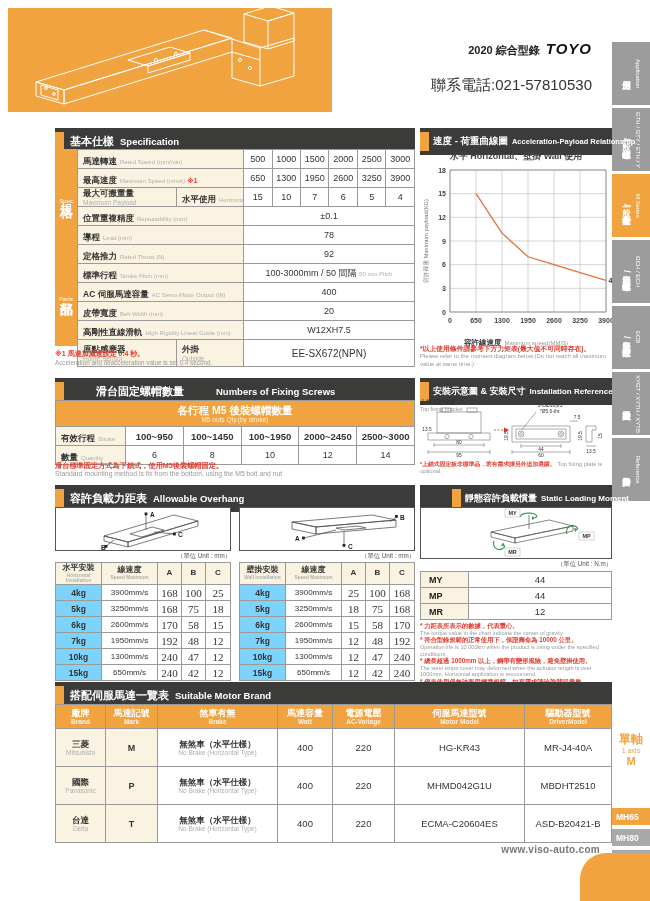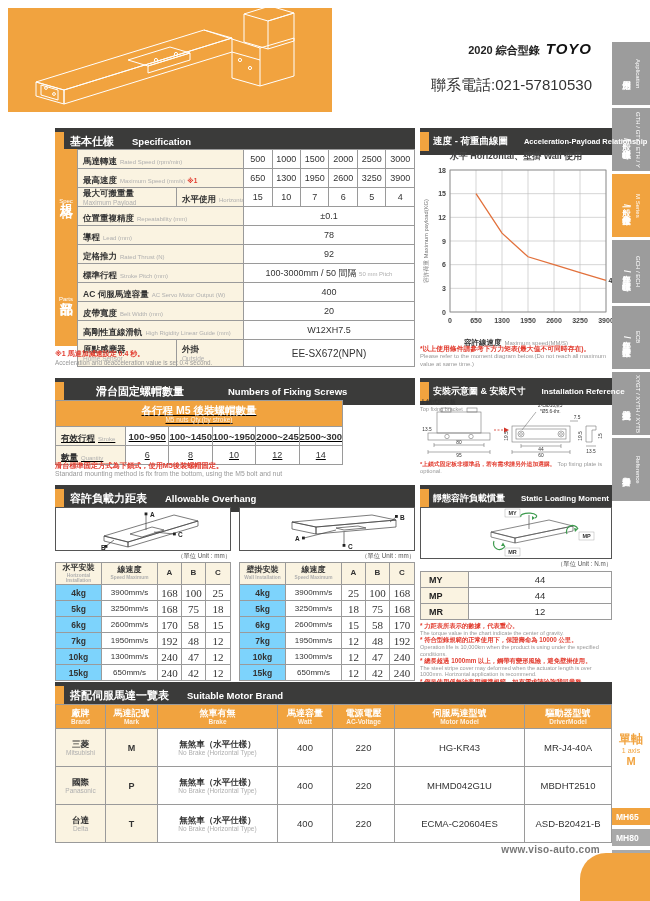--- a/index.html
+++ b/index.html
@@ -33,21 +33,21 @@
   .axis-m{font-size:11px;font-weight:bold;}
   .models{position:absolute;left:612px;top:776px;width:38px;display:flex;flex-direction:column;gap:4px;margin-top:32px;}
   .model{height:17px;background:#A9A9A9;color:#fff;font-size:8.5px;font-weight:bold;display:flex;align-items:center;padding-left:4px;cursor:pointer;}
   .model-active{background:var(--orange);}
   .corner{position:absolute;right:0;bottom:0;width:70px;height:48px;background:var(--orange);border-top-left-radius:26px;}
 
   
   .sec{position:absolute;height:27px;background:var(--dark);display:flex;align-items:center;gap:6px;}
   .sec-sq{width:9px;height:19px;background:var(--orange);flex:none;}
   .sec-zh{color:#fff;font-weight:bold;font-size:11px;white-space:nowrap;}
-  .sec-en{color:#fff;font-weight:bold;font-size:9.5px;white-space:nowrap;margin-left:12px;}
+  .sec-en{color:#fff;font-weight:bold;font-size:9.5px;white-space:nowrap;}
 
   
   .strip{position:absolute;left:55px;top:149px;width:22px;height:197px;background:var(--orange);display:flex;flex-direction:column;justify-content:space-around;align-items:center;}
   .strip-zh{writing-mode:vertical-rl;text-orientation:upright;color:#fff;font-weight:bold;font-size:13px;letter-spacing:2px;}
   .strip-en{color:#fff;font-size:6px;text-align:center;margin-top:1px;}
   table.t{border-collapse:collapse;table-layout:fixed;position:absolute;background:#fff;}
   table.t td,table.t th{border:1px solid #9a9a9a;overflow:hidden;}
   .spec-t{left:77px;top:149px;width:338px;border:1.5px solid #555;}
   .spec-t tr{height:17px;}
   .spec-t tr.tall{height:27px;}
@@ -64,21 +64,21 @@
   .spec-note{position:absolute;left:55px;top:350px;width:330px;}
 
   
   .chart-title{position:absolute;left:420px;top:150px;width:192px;text-align:center;font-size:9px;font-weight:bold;color:#444;}
   .chart-xlabel{position:absolute;left:420px;top:331px;width:192px;text-align:center;}
   .xl-zh{font-size:7.5px;font-weight:bold;color:#333;}
   .xl-en{font-size:6px;color:#999;margin-left:3px;}
   .chart-note{position:absolute;left:420px;top:345px;width:192px;}
 
   
-  .scr-t{left:55px;top:400px;width:288px;border:1.5px solid #555;text-decoration:underline;}
+  .scr-t{left:55px;top:400px;width:360px;border:1.5px solid #555;}
   .scr-band{background:var(--orange);text-align:center;height:26px;}
   .band-zh{display:block;color:#fff;font-weight:bold;font-size:10.5px;line-height:1.2;}
   .band-en{display:block;color:rgba(255,255,255,.85);font-size:6.5px;line-height:1.1;}
   .scr-t tr.r{height:16px;}
   .scr-val{text-align:center;font-size:9.5px;font-weight:bold;color:#333;}
   .scr-qty{text-align:center;font-size:9px;color:#333;}
   .scr-note{position:absolute;left:55px;top:461px;width:360px;}
 
   
   .bracket-label{position:absolute;left:420px;top:399px;width:100px;line-height:1.1;}
@@ -667,21 +667,21 @@
         <tr>
           <td class="oh-load">15kg</td>
           <td class="oh-speed">650mm/s</td>
           <td class="oh-num">12</td>
           <td class="oh-num">42</td>
           <td class="oh-num">240</td>
         </tr>
       </tbody>
   </table>
 
-  <div class="sec" style="left:420px;top:485px;width:192px;gap:4px;">
+  <div class="sec" style="left:420px;top:485px;width:192px;gap:4px;padding-left:32px;">
     <span class="sec-sq"></span>
     <span class="sec-zh" style="font-size:9px;">靜態容許負載慣量</span>
     <span class="sec-en" style="font-size:8px;">Static Loading Moment</span>
   </div>
   <div class="mo-box">
     <svg width="190" height="50" viewBox="0 0 190 50">
       <g fill="none" stroke="#555" stroke-width="0.7" stroke-linejoin="round">
         <path d="M70,24 L128,12 L152,18 L94,30 Z"></path>
         <path d="M94,30 L152,18 L152,23 L94,35 Z"></path>
         <path d="M70,24 L94,30 L94,35 L70,29 Z"></path>

